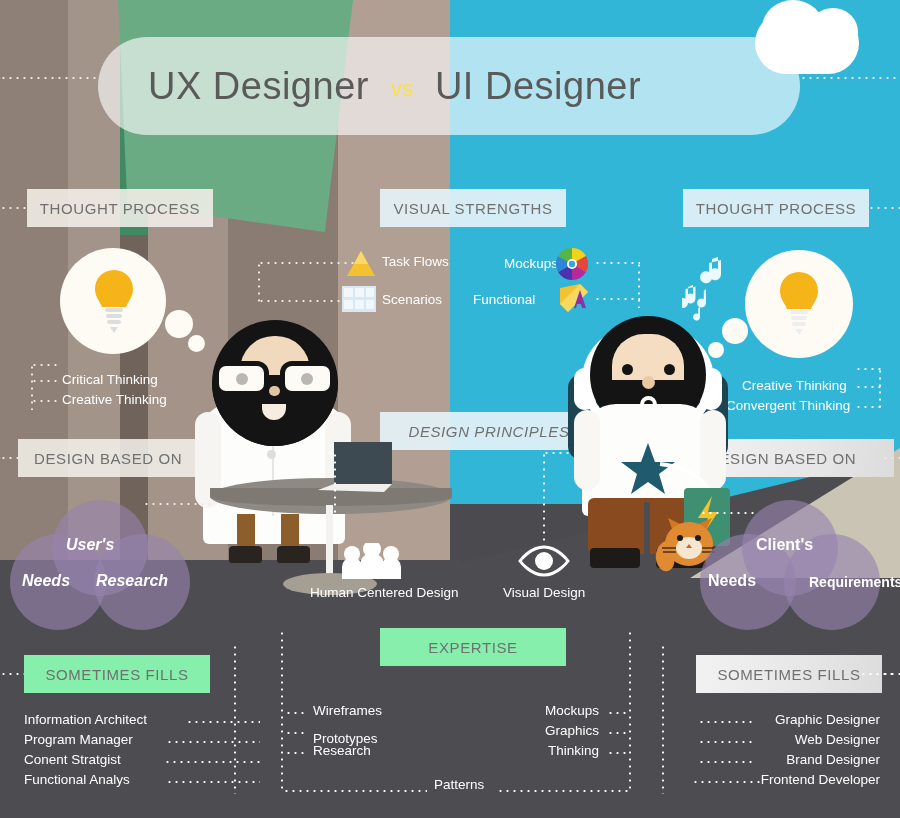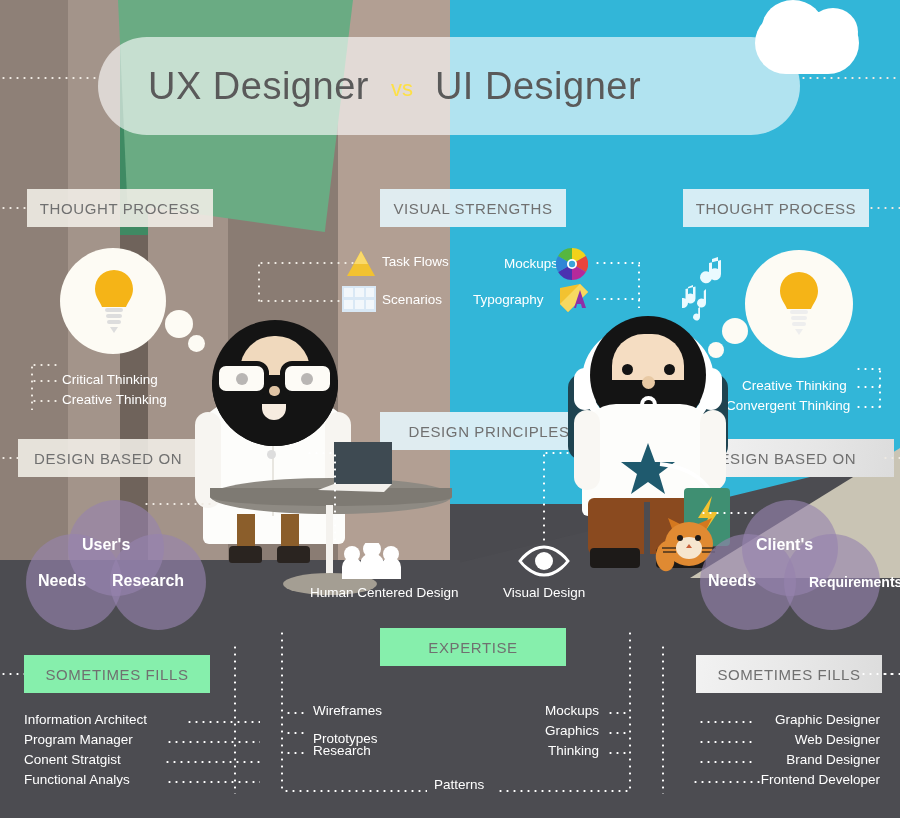--- a/index.html
+++ b/index.html
@@ -95,21 +95,21 @@
 
   <div class="abs title-bar">
     <span class="title-txt" style="margin-left:50px;">UX Designer</span>
     <span class="title-vs">vs</span>
     <span class="title-txt">UI Designer</span>
   </div>
 
   <div class="abs chip chip-warm" style="left:27px;top:189px;width:186px;">THOUGHT PROCESS</div>
   <div class="abs chip chip-cool" style="left:380px;top:189px;width:186px;">VISUAL STRENGTHS</div>
   <div class="abs chip chip-cool" style="left:683px;top:189px;width:186px;">THOUGHT PROCESS</div>
-  <div class="abs chip chip-cool" style="left:380px;top:412px;width:218px;">DESIGN PRINCIPLES</div>
+  <div class="abs chip chip-cool" style="left:380px;top:412px;width:218px;font-style:italic;">DESIGN PRINCIPLES</div>
   <div class="abs chip chip-warm" style="left:18px;top:439px;width:196px;justify-content:flex-start;padding-left:16px;">DESIGN BASED ON</div>
   <div class="abs chip chip-grad" style="left:696px;top:439px;width:186px;justify-content:flex-start;padding-left:12px;">DESIGN BASED ON</div>
   <div class="abs chip chip-gray" style="left:24px;top:655px;width:186px;">SOMETIMES FILLS</div>
   <div class="abs chip chip-grad" style="left:696px;top:655px;width:186px;">SOMETIMES FILLS</div>
   <div class="abs chip chip-gray" style="left:380px;top:628px;width:186px;">EXPERTISE</div>
 
   <div class="abs dh-d" style="left:0px;top:77px;width:100px;"></div>
   <div class="abs dh-d" style="left:0px;top:207px;width:28px;"></div>
   <div class="abs dh-d" style="left:0px;top:457px;width:18px;"></div>
   <div class="abs dh" style="left:0px;top:673px;width:24px;"></div>
@@ -190,21 +190,21 @@
       <path d="M16 16 L16 32 A16 16 0 0 1 2.1 24z" fill="#4b32b0"></path>
       <path d="M16 16 L2.1 24 A16 16 0 0 1 2.1 8z" fill="#2f86d6"></path>
       <path d="M16 16 L2.1 8 A16 16 0 0 1 16 0z" fill="#56b63f"></path>
       <circle cx="16" cy="16" r="5" fill="#fff"></circle>
       <circle cx="16" cy="16" r="3.2" fill="#3ba3d8"></circle>
     </g>
   </svg>
   <div class="abs dh" style="left:594px;top:262px;width:46px;"></div>
   <div class="abs dv" style="left:638px;top:262px;height:46px;"></div>
 
-  <div class="abs lbl" style="left:473px;top:292px;">Typography</div>
+  <div class="abs lbl" style="left:473px;top:292px;">Functional</div>
   <svg class="abs" style="left:558px;top:282px;" width="32" height="32" viewBox="0 0 32 32">
     <path d="M2 6 L22 2 L30 10 L10 30 L2 22z" fill="#f2c230"></path>
     <path d="M22 2 L30 10 L10 30 L2 22z" fill="#f7d861"></path>
     <path d="M16 26 L22 8 L28 26 h-4l-1-4h-4l-1 4z" fill="#8e2fa8"></path>
   </svg>
   <div class="abs dh" style="left:594px;top:298px;width:46px;"></div>
 
   <div class="abs" style="left:185px;top:320px;width:180px;height:250px;">
 
     <div class="abs" style="left:18px;top:84px;width:142px;height:140px;background:#fdfdfb;border-radius:26px 26px 6px 6px;"></div>
@@ -308,21 +308,21 @@
   <div class="abs lbl" style="left:310px;top:585px;">Human Centered Design</div>
 
   <div class="abs dv" style="left:543px;top:452px;height:92px;"></div>
   <div class="abs dh" style="left:543px;top:452px;width:28px;"></div>
   <svg class="abs" style="left:518px;top:545px;" width="52" height="32" viewBox="0 0 52 32">
     <path d="M26 2 C40 2 50 16 50 16 C50 16 40 30 26 30 C12 30 2 16 2 16 C2 16 12 2 26 2z" fill="none" stroke="#fff" stroke-width="3"></path>
     <circle cx="26" cy="16" r="9" fill="#fff"></circle>
   </svg>
   <div class="abs lbl" style="left:503px;top:585px;">Visual Design</div>
 
-  <div class="abs" style="left:26px;top:500px;width:180px;height:130px;">
+  <div class="abs" style="left:10px;top:500px;width:180px;height:130px;font-style:italic;">
     <div class="venn-c" style="left:42px;top:0px;width:96px;height:96px;"></div>
     <div class="venn-c" style="left:0px;top:34px;width:96px;height:96px;"></div>
     <div class="venn-c" style="left:84px;top:34px;width:96px;height:96px;"></div>
     <div class="venn-txt" style="left:56px;top:36px;font-size:16px;">User's</div>
     <div class="venn-txt" style="left:12px;top:72px;font-size:16px;">Needs</div>
     <div class="venn-txt" style="left:86px;top:72px;font-size:16px;">Research</div>
   </div>
   <div class="abs dh-d" style="left:143px;top:503px;width:68px;"></div>
 
   <div class="abs" style="left:700px;top:500px;width:180px;height:130px;">

